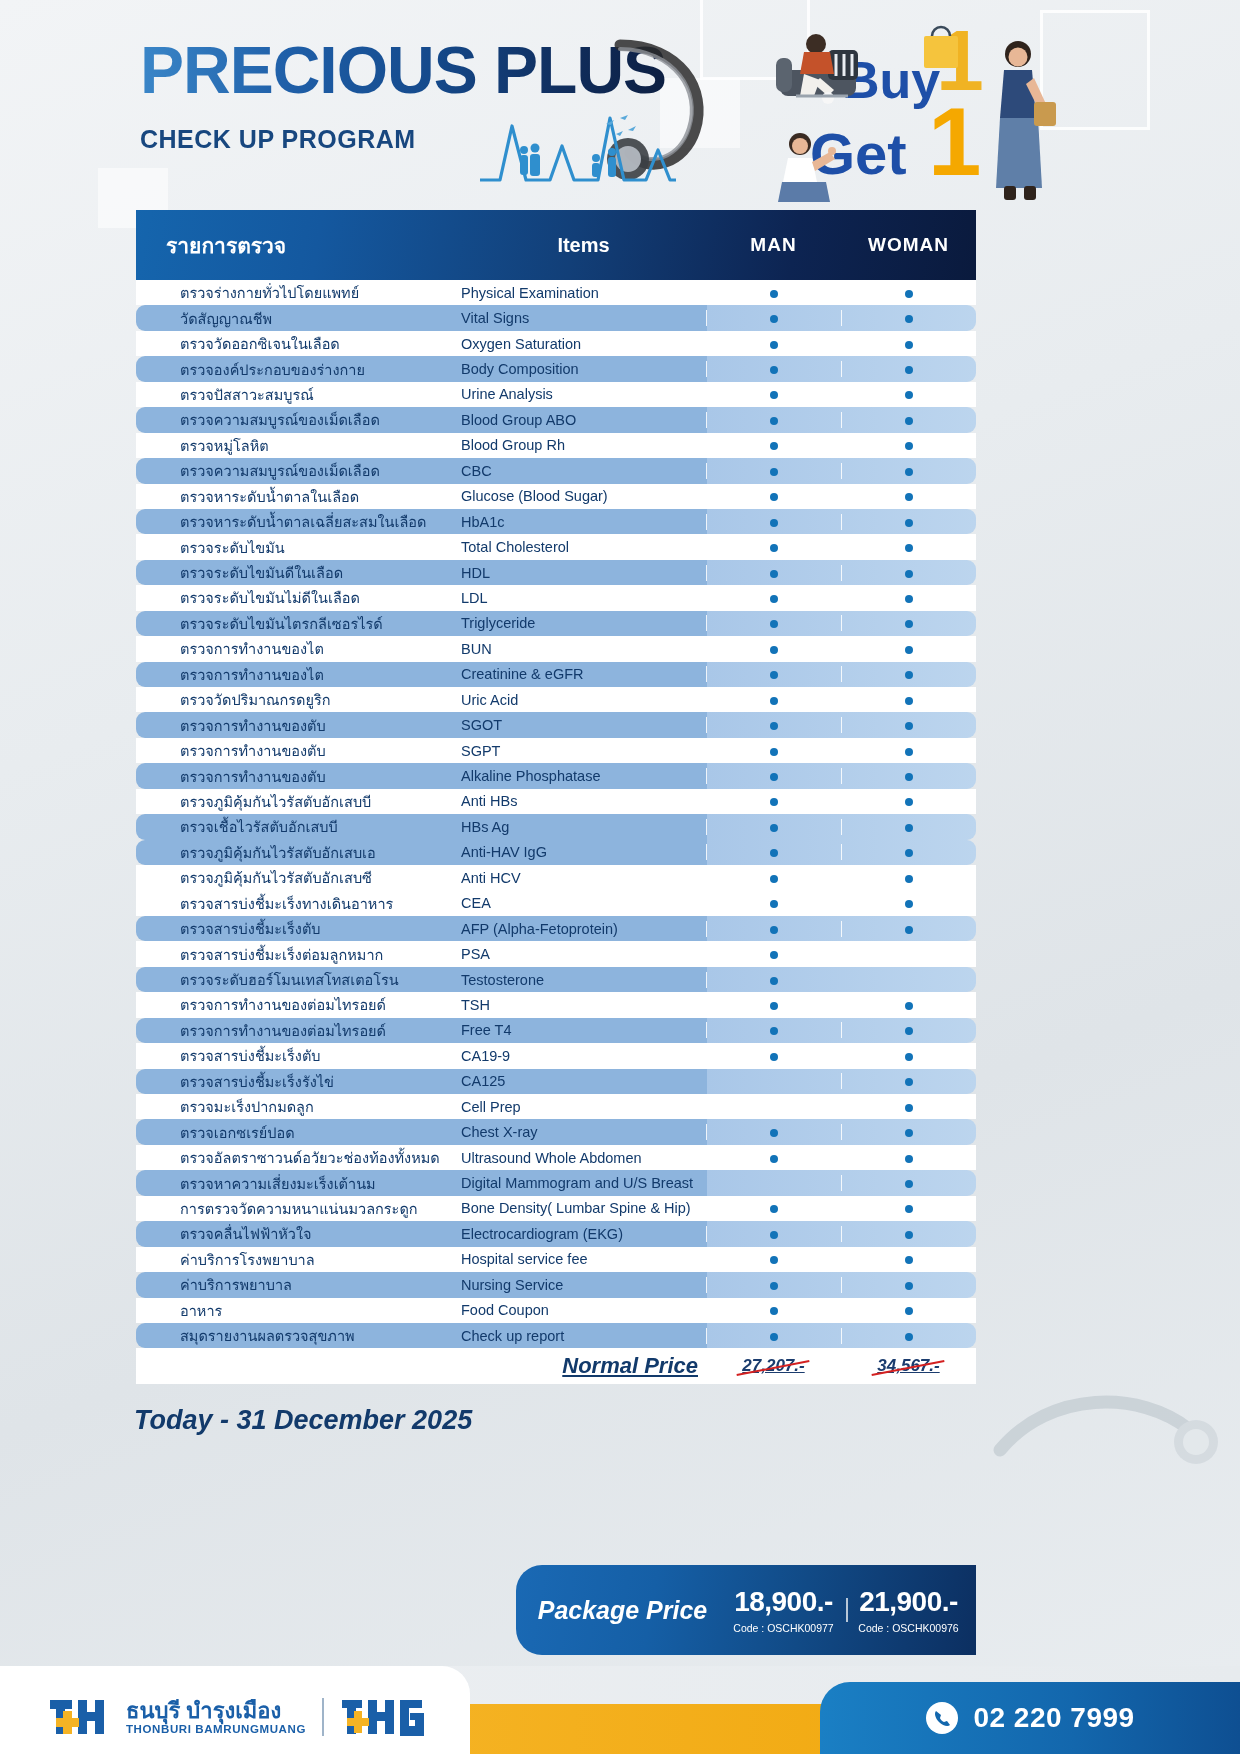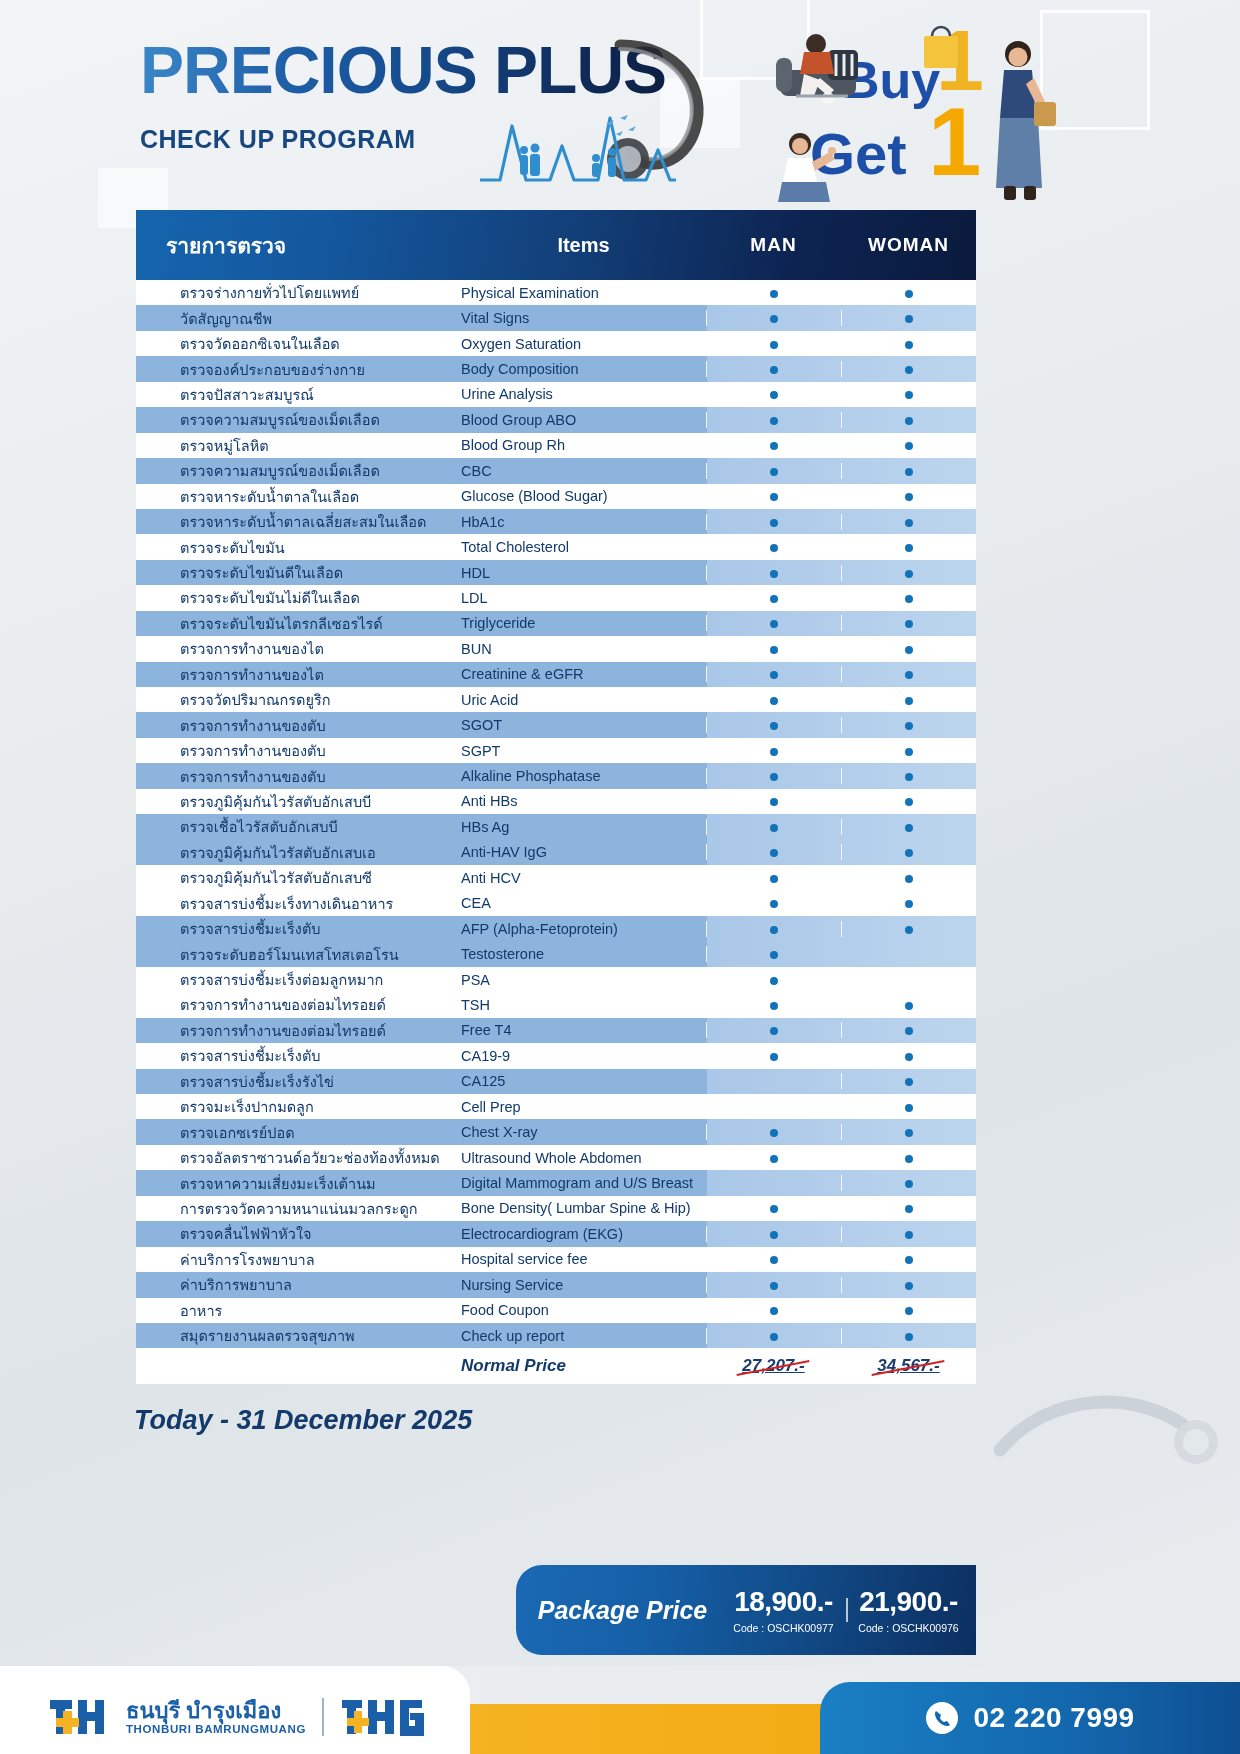--- a/index.html
+++ b/index.html
@@ -71,39 +71,39 @@
   .c-woman { width: 135px; text-align: center; }
   .thead .c-thai  { font-size: 21px; font-weight: bold; }
   .thead .c-item  { font-size: 20px; font-weight: bold; text-align: center; }
   .thead .c-man, .thead .c-woman { font-size: 19px; font-weight: bold; letter-spacing: 1px; }
 
   .trow {
     display: flex; height: 25.45px; align-items: center;
     font-size: 14.5px; color: #123a6b;
   }
   .trow.odd  { background: #ffffff; }
-  .trow.even { background: linear-gradient(90deg,#8db4dd 0%, #8db4dd 68%, #a9c7e8 68%, #bcd5ee 100%); }
+  .trow.even { background: linear-gradient(90deg,#8db4dd 0%, #8db4dd 68%, #a9c7e8 68%, #bcd5ee 100%); border-radius: 9px; }
   .trow .c-thai { padding-left: 44px; }
   .trow .c-man, .trow .c-woman { position: relative; }
   .dot {
     width: 8px; height: 8px; border-radius: 50%;
     background: #1273b8; display: inline-block;
   }
   .sep-man, .sep-woman {
     position: absolute; top: 0; bottom: 0; width: 1px; background: rgba(255,255,255,0.85);
   }
 
   
   .price-row {
     display: flex; height: 36px; align-items: center;
     background: #ffffff; color: #123a6b;
   }
   .price-row .c-item {
-    text-align: left; padding-right: 8px;
-    font-size: 17px; font-style: italic; font-weight: bold;
+    text-align: right; padding-right: 8px;
+    font-size: 22px; font-style: italic; font-weight: bold; text-decoration: underline;
   }
   .strike {
     position: relative; display: inline-block;
     font-size: 17px; font-weight: bold; font-style: italic; color: #1b3c6e; text-decoration: underline;
   }
   .strike::after {
     content: ""; position: absolute; left: -6px; right: -6px; top: 54%;
     height: 2px; background: #d32020; transform: rotate(-11deg);
   }
 
@@ -408,31 +408,31 @@
         <div class="c-item">CEA</div>
         <div class="c-man"><span class="sep-man" style="left:0"></span><span class="dot"></span></div>
         <div class="c-woman"><span class="sep-woman" style="left:0"></span><span class="dot"></span></div>
       </div>
       <div class="trow even">
         <div class="c-thai">ตรวจสารบ่งชี้มะเร็งตับ</div>
         <div class="c-item">AFP (Alpha-Fetoprotein)</div>
         <div class="c-man"><span class="sep-man" style="left:0"></span><span class="dot"></span></div>
         <div class="c-woman"><span class="sep-woman" style="left:0"></span><span class="dot"></span></div>
       </div>
-      <div class="trow even">
-        <div class="c-thai">ตรวจระดับฮอร์โมนเทสโทสเตอโรน</div>
-        <div class="c-item">Testosterone</div>
+      <div class="trow odd">
+        <div class="c-thai">ตรวจสารบ่งชี้มะเร็งต่อมลูกหมาก</div>
+        <div class="c-item">PSA</div>
         <div class="c-man"><span class="sep-man" style="left:0"></span><span class="dot"></span></div>
         <div class="c-woman">
           <span class="sep-woman" style="left:0"></span>
         </div>
       </div>
-      <div class="trow odd">
-        <div class="c-thai">ตรวจสารบ่งชี้มะเร็งต่อมลูกหมาก</div>
-        <div class="c-item">PSA</div>
+      <div class="trow even">
+        <div class="c-thai">ตรวจระดับฮอร์โมนเทสโทสเตอโรน</div>
+        <div class="c-item">Testosterone</div>
         <div class="c-man"><span class="sep-man" style="left:0"></span><span class="dot"></span></div>
         <div class="c-woman">
           <span class="sep-woman" style="left:0"></span>
         </div>
       </div>
       <div class="trow odd">
         <div class="c-thai">ตรวจการทำงานของต่อมไทรอยด์</div>
         <div class="c-item">TSH</div>
         <div class="c-man"><span class="sep-man" style="left:0"></span><span class="dot"></span></div>
         <div class="c-woman"><span class="sep-woman" style="left:0"></span><span class="dot"></span></div>

